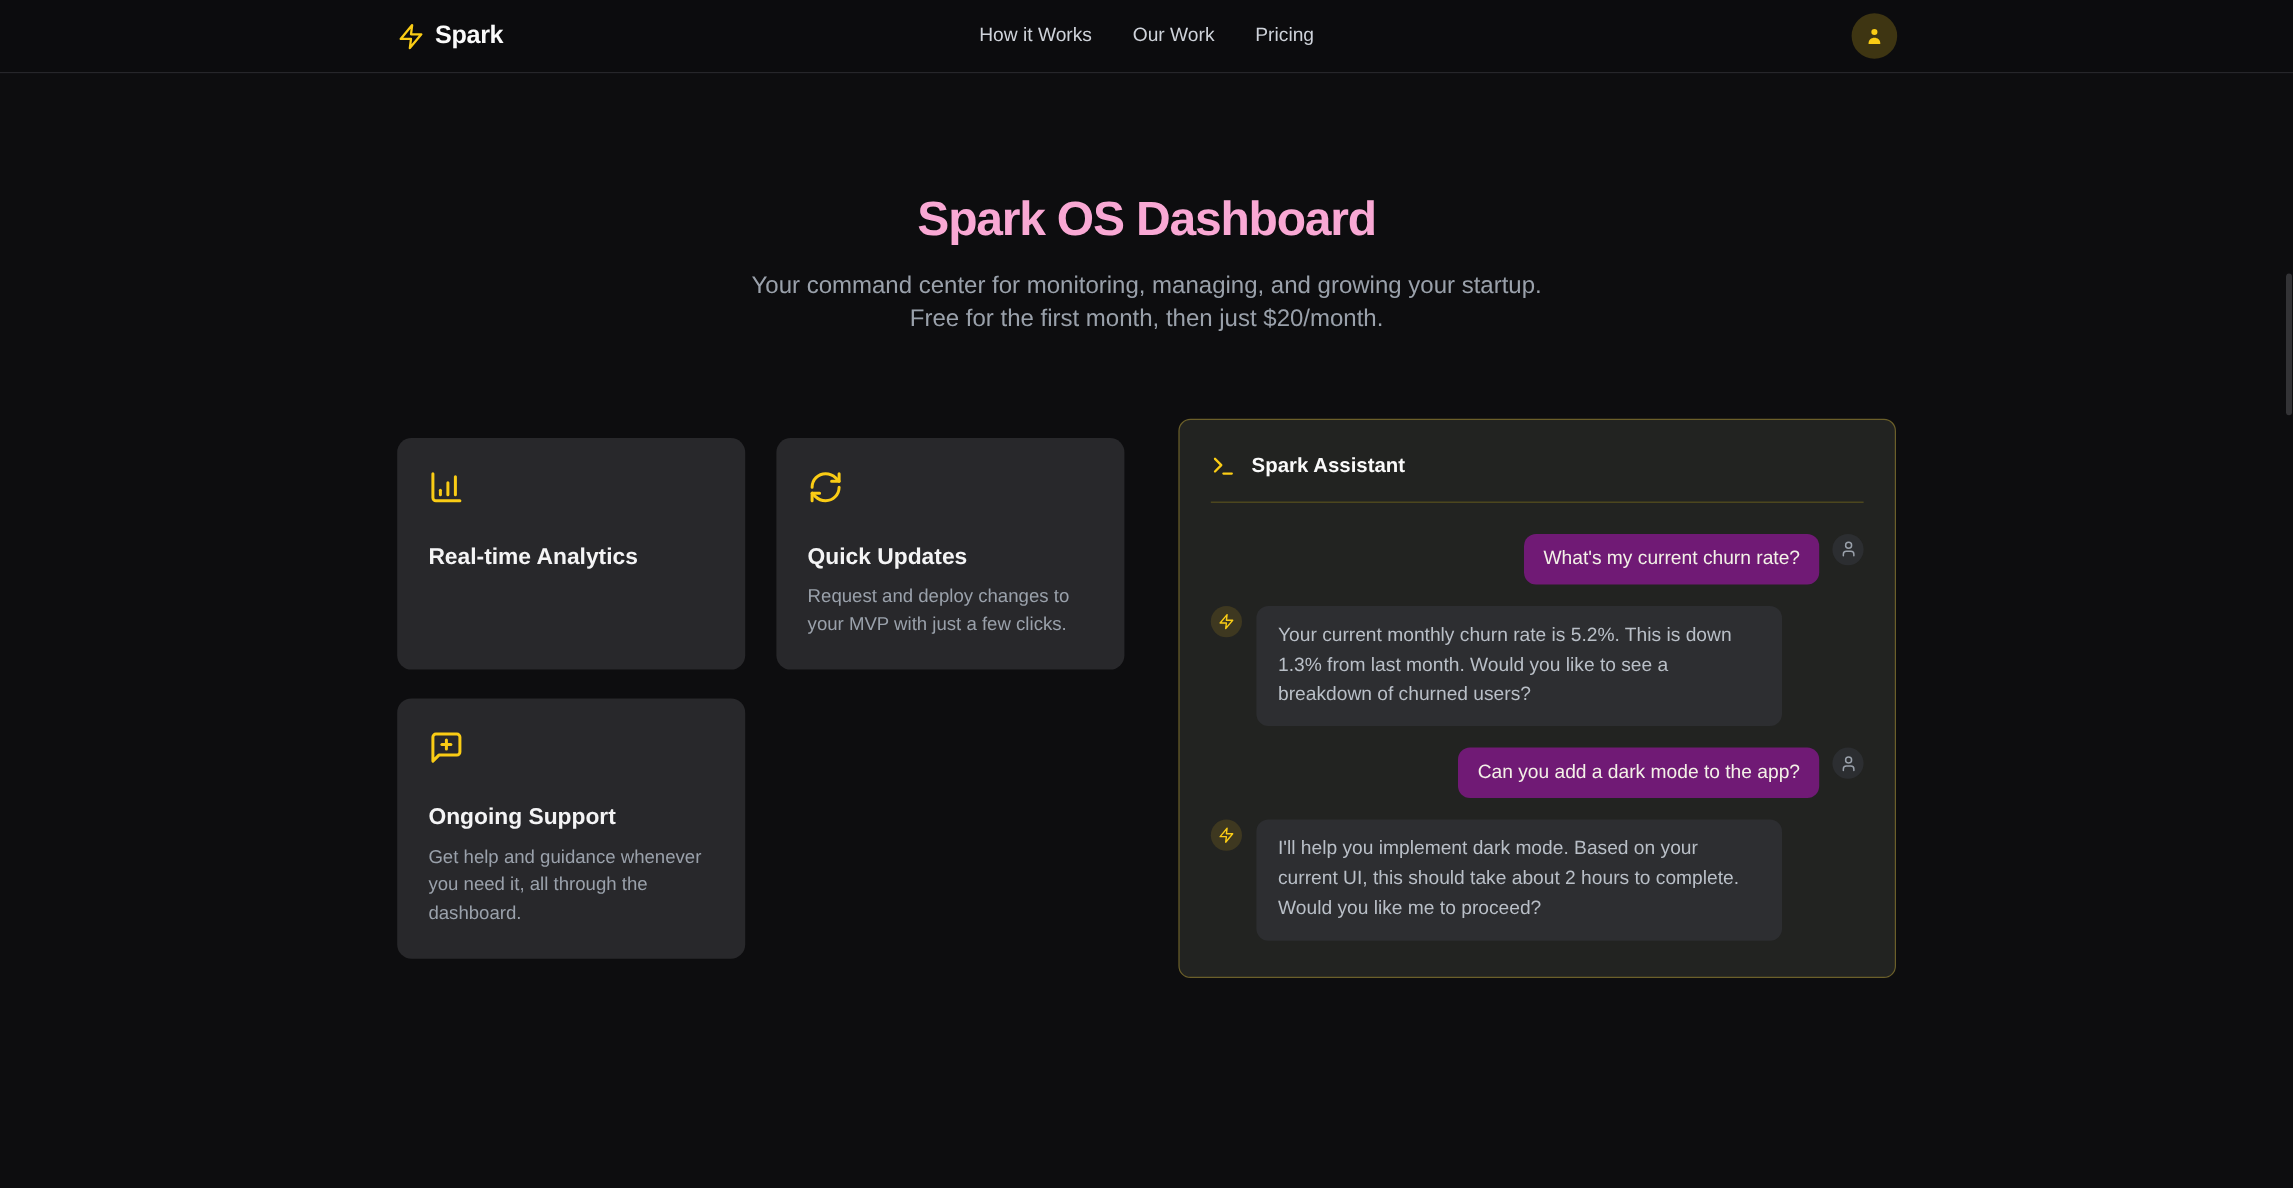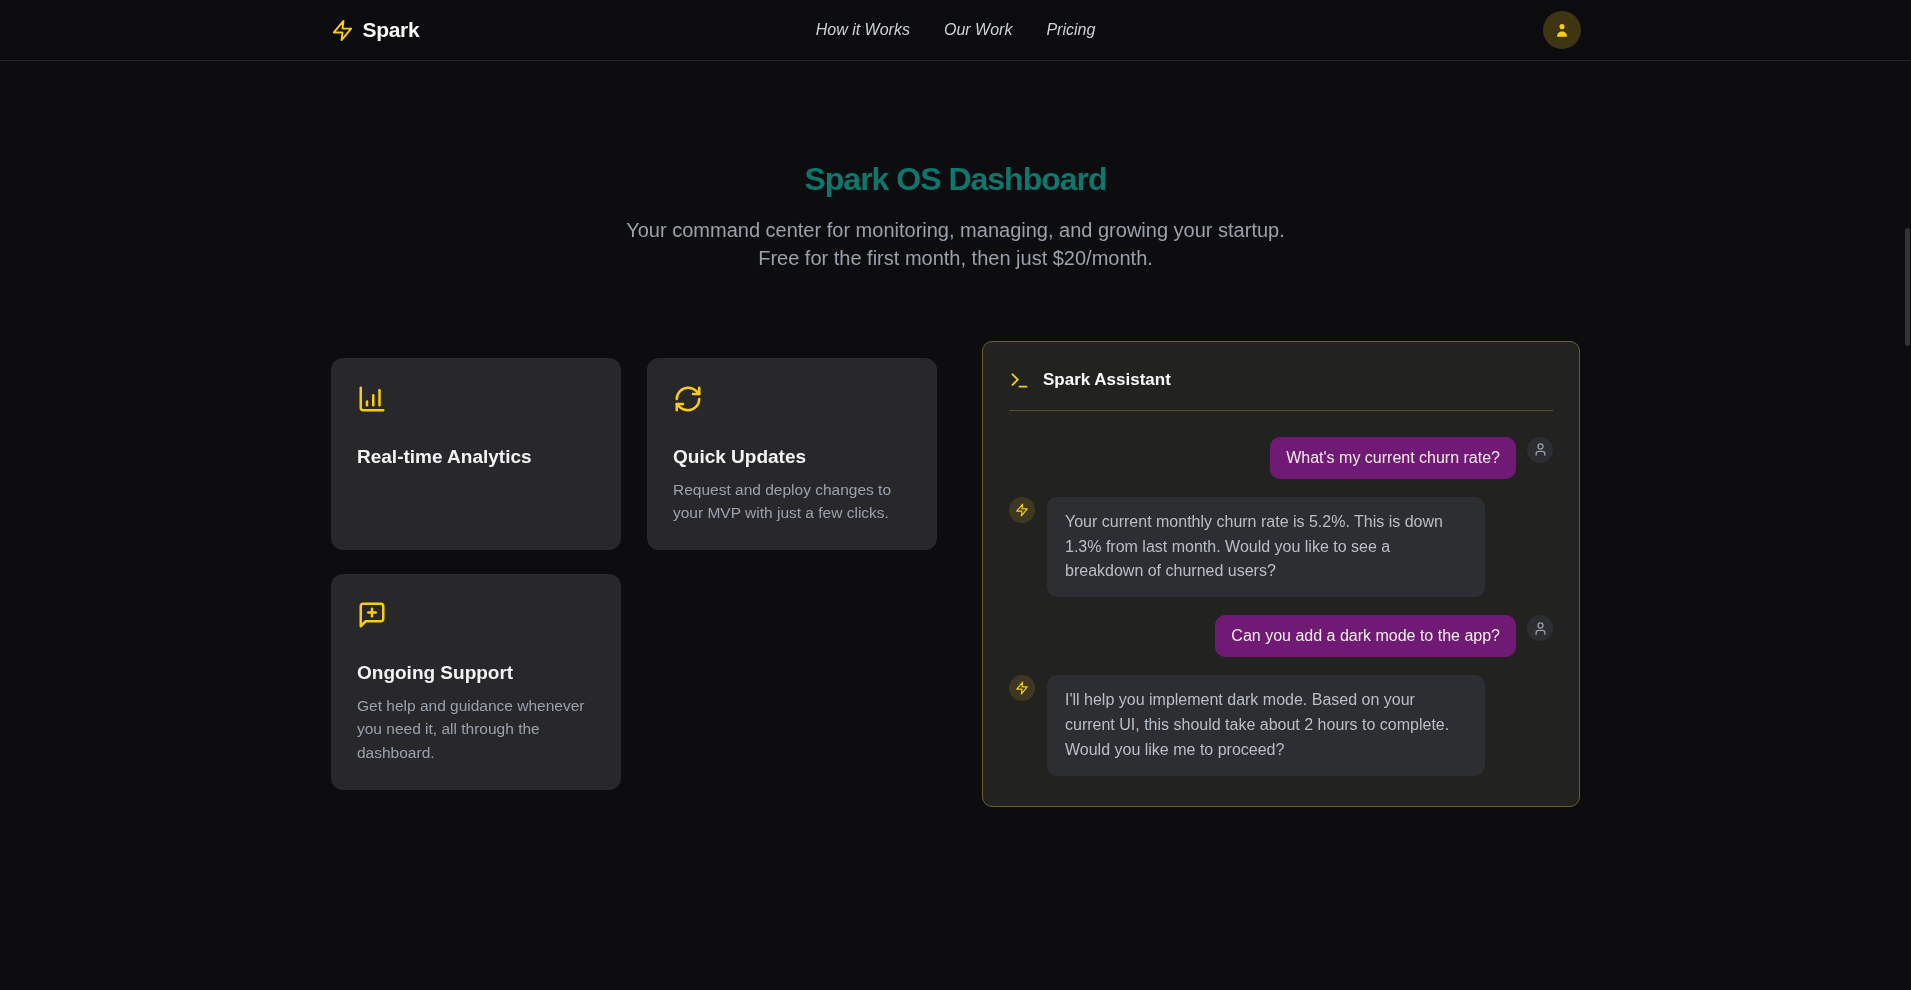--- a/index.html
+++ b/index.html
@@ -19,31 +19,31 @@
     border-bottom: 1px solid #26262a;
   }
   .header .container {
     height: 100%;
     display: flex;
     align-items: center;
     justify-content: space-between;
   }
   .brand { display: flex; align-items: center; gap: 9px; cursor: pointer; }
   .brand-name { font-size: 21px; font-weight: 800; color: #fafafa; letter-spacing: -0.3px; }
-  .nav { display: flex; align-items: center; gap: 34px; position: absolute; left: 50%; transform: translateX(-50%); font-style: italic; }
+  .nav { display: flex; align-items: center; gap: 34px; position: absolute; left: 50%; transform: translateX(-50%); }
   .nav-link { font-size: 16px; color: #cfd3da; cursor: pointer; }
   .avatar-btn {
     width: 38px; height: 38px; border-radius: 50%;
     background: #3e3512; border: none; cursor: pointer;
     display: flex; align-items: center; justify-content: center;
   }
 
   
   .hero { text-align: center; margin-top: 100px; }
-  .hero-title { font-size: 32px; font-weight: 800; letter-spacing: -1px; color: #0f766e; }
+  .hero-title { font-size: 40px; font-weight: 800; letter-spacing: -1px; color: #f9a8d4; }
   .hero-subtitle {
     margin: 18px auto 0;
     max-width: 700px;
     font-size: 20px;
     line-height: 1.42;
     color: #9aa1ab;
   }
 
   
   .main-row {

